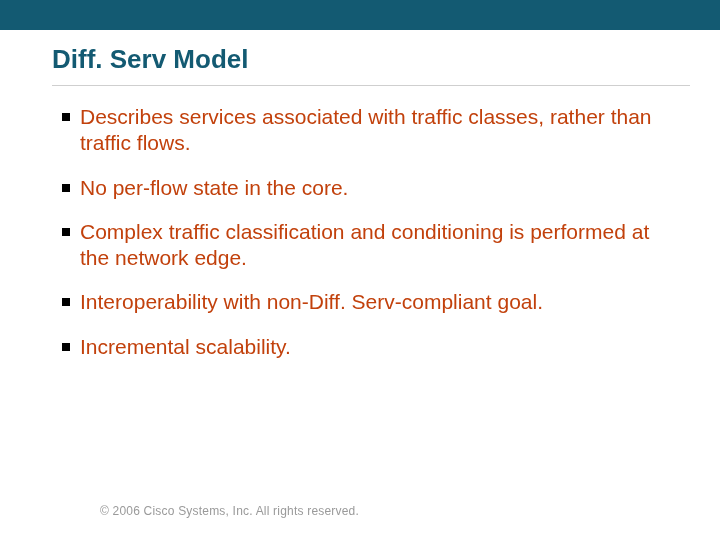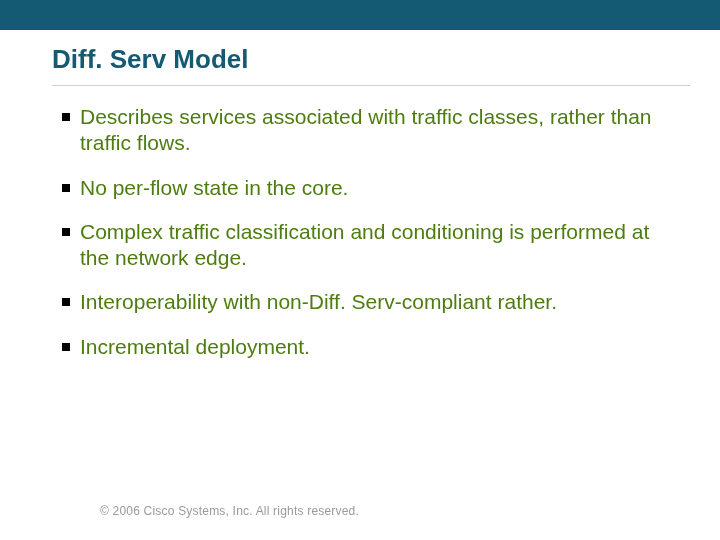--- a/index.html
+++ b/index.html
@@ -38,21 +38,21 @@
     width: 8px;
     height: 8px;
     background: #000;
     margin-top: 9px;
     margin-right: 10px;
     flex: 0 0 auto;
   }
   .text {
     font-size: 21px;
     line-height: 1.25;
-    color: #4d7c0f;
+    color: #c2410c;
   }
   .footer {
     position: absolute;
     left: 100px;
     bottom: 22px;
     font-size: 12px;
     color: #9a9a9a;
     letter-spacing: 0.2px;
   }
 </style>
@@ -77,24 +77,24 @@
     </div>
 
     <div class="item">
       <div class="bullet"></div>
       <div class="text">Complex traffic classification and conditioning is performed at the network edge.</div>
     </div>
 
 
     <div class="item">
       <div class="bullet"></div>
-      <div class="text">Interoperability with non-Diff. Serv-compliant rather.</div>
+      <div class="text">Interoperability with non-Diff. Serv-compliant goal.</div>
     </div>
 
     <div class="item">
       <div class="bullet"></div>
-      <div class="text">Incremental deployment.</div>
+      <div class="text">Incremental scalability.</div>
     </div>
 
   </div>
 
   <div class="footer">© 2006 Cisco Systems, Inc. All rights reserved.</div>
 </div>
 
 </body></html>

